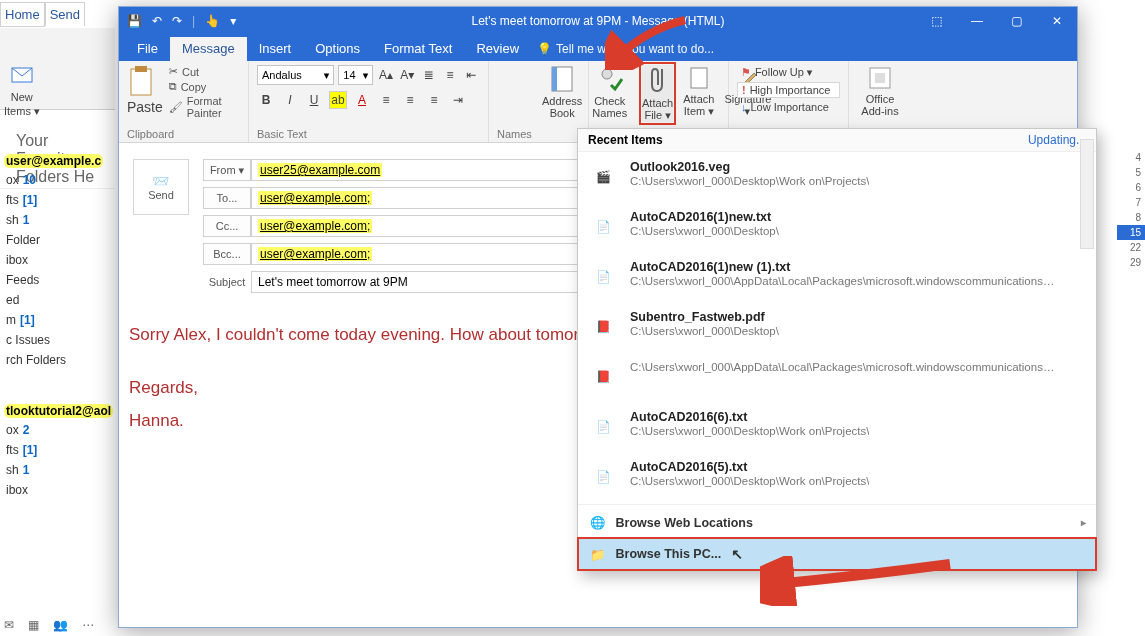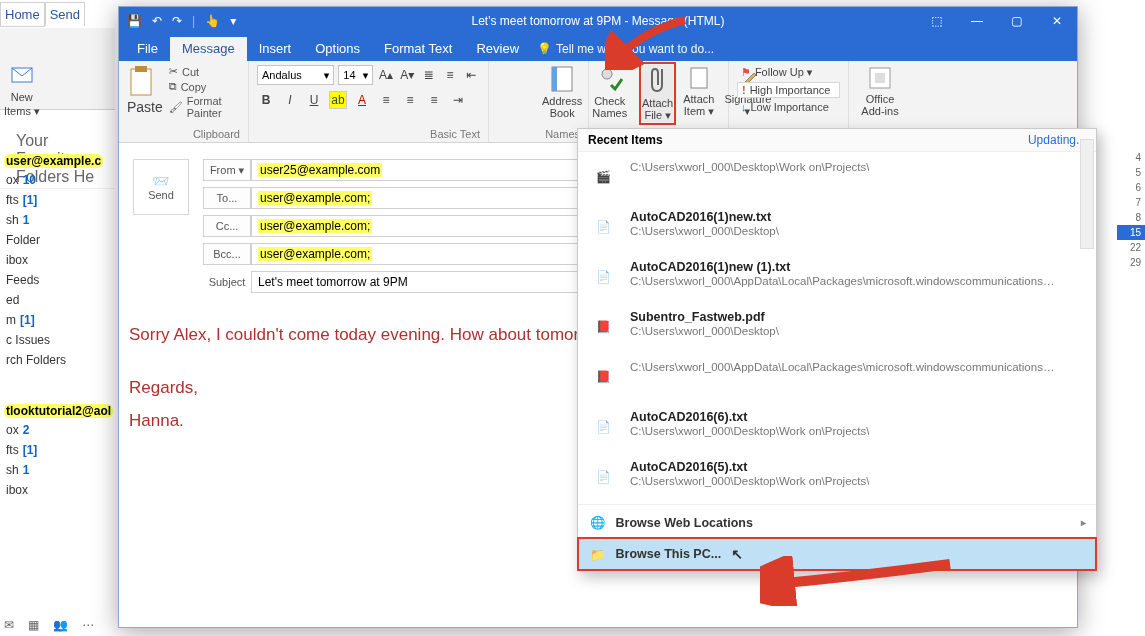--- a/index.html
+++ b/index.html
@@ -29,21 +29,21 @@
 .tb-right { position: absolute; right: 0; display: flex; }
 .tb-btn { width: 40px; height: 28px; display: flex; align-items: center; justify-content: center; }
 
 .menubar { height: 26px; background: #2b6cd4; color: #fff; display: flex; align-items: flex-end; font-size: 13px; padding-left: 6px; gap: 0; }
 .menu-item { padding: 4px 12px 5px; cursor: default; }
 .menu-item.active { background: #f3f3f3; color: #2b579a; }
 .tellme { margin-left: 6px; display: flex; align-items: center; gap: 4px; font-size: 12px; opacity: .95; padding-bottom: 5px; }
 
 .ribbon { height: 82px; background: #f3f3f3; border-bottom: 1px solid #d4d4d4; display: flex; }
 .rgroup { border-right: 1px solid #e0e0e0; padding: 4px 8px 2px; display: flex; flex-direction: column; justify-content: space-between; }
-.rgroup .glabel { text-align: right; font-size: 11px; color: #777; }
+.rgroup .glabel { text-align: left; font-size: 11px; color: #777; }
 .clip-body { display: flex; gap: 6px; }
 .paste { text-align: center; font-size: 14px; color: #444; }
 .paste svg { display: block; margin-bottom: 2px; }
 .clip-side { display: flex; flex-direction: column; gap: 2px; font-size: 11px; color: #555; }
 .clip-side div { display: flex; align-items: center; gap: 4px; }
 .basic-body { display: flex; flex-direction: column; gap: 6px; }
 .font-row { display: flex; align-items: center; gap: 4px; }
 .fontname { width: 80px; height: 20px; border: 1px solid #c4c4c4; background: #fff; font-size: 11px; padding: 0 4px; display: flex; align-items: center; justify-content: space-between; }
 .fontsize { width: 36px; height: 20px; border: 1px solid #c4c4c4; background: #fff; font-size: 11px; padding: 0 4px; display: flex; align-items: center; justify-content: space-between; }
 .fmt-btn { width: 18px; height: 18px; display: inline-flex; align-items: center; justify-content: center; font-size: 12px; color: #444; }
@@ -60,21 +60,21 @@
 .tags-body .hi { background: #fff; border: 1px solid #d6d6d6; }
 
 
 .compose { padding: 16px 20px 0 14px; }
 .send-box { float: left; width: 56px; height: 56px; border: 1px solid #d6d6d6; display: flex; flex-direction: column; align-items: center; justify-content: center; font-size: 11px; color: #555; margin-right: 10px; }
 .fields { margin-left: 70px; }
 .frow { display: flex; align-items: center; margin-bottom: 6px; }
 .flabel { width: 48px; text-align: center; font-size: 11px; color: #555; }
 .flabel.btn { border: 1px solid #d0d0d0; background: #fdfdfd; height: 22px; line-height: 20px; }
 .finput { flex: 1; height: 22px; border: 1px solid #d0d0d0; padding: 0 6px; font-size: 12px; display: flex; align-items: center; }
-.finput .chip { background: #ffff66; color: #000; padding: 0 2px; }
+.finput .chip { background: #ffff66; color: #000; padding: 0 2px; text-decoration: underline; }
 .subject-row .flabel { border: none; background: none; }
 
 .body-area { clear: both; padding: 22px 10px 0; font-family: Georgia, 'Times New Roman', serif; font-size: 17px; color: #b23030; line-height: 1.7; }
 .body-area p { margin-bottom: 4px; }
 
 
 .dropdown { position: absolute; top: 128px; left: 577px; width: 520px; background: #fff; border: 1px solid #c8c8c8; box-shadow: 4px 6px 14px rgba(0,0,0,.25); }
 .dd-header { display: flex; justify-content: space-between; padding: 4px 10px; font-size: 12px; border-bottom: 1px solid #eee; background: #fafafa; }
 .dd-header .right { color: #2b6cd4; }
 .dd-item { display: flex; gap: 12px; padding: 8px 12px; align-items: flex-start; }
@@ -370,20 +370,21 @@
 <div class="dropdown">
   <div class="scroll-hint"></div>
   <div class="dd-header">
     <span style="font-weight:600">Recent Items</span>
     <span class="right">Updating...</span>
   </div>
   <div id="dd-items">
       <div class="dd-item">
         <div class="dd-icon">🎬</div>
         <div class="dd-text">
+          <div class="name">Outlook2016.veg</div>
           <div class="path">C:\Users\xworl_000\Desktop\Work on\Projects\</div>
         </div>
       </div>
       <div class="dd-item">
         <div class="dd-icon">📄</div>
         <div class="dd-text">
           <div class="name">AutoCAD2016(1)new.txt</div>
           <div class="path">C:\Users\xworl_000\Desktop\</div>
         </div>
       </div>

